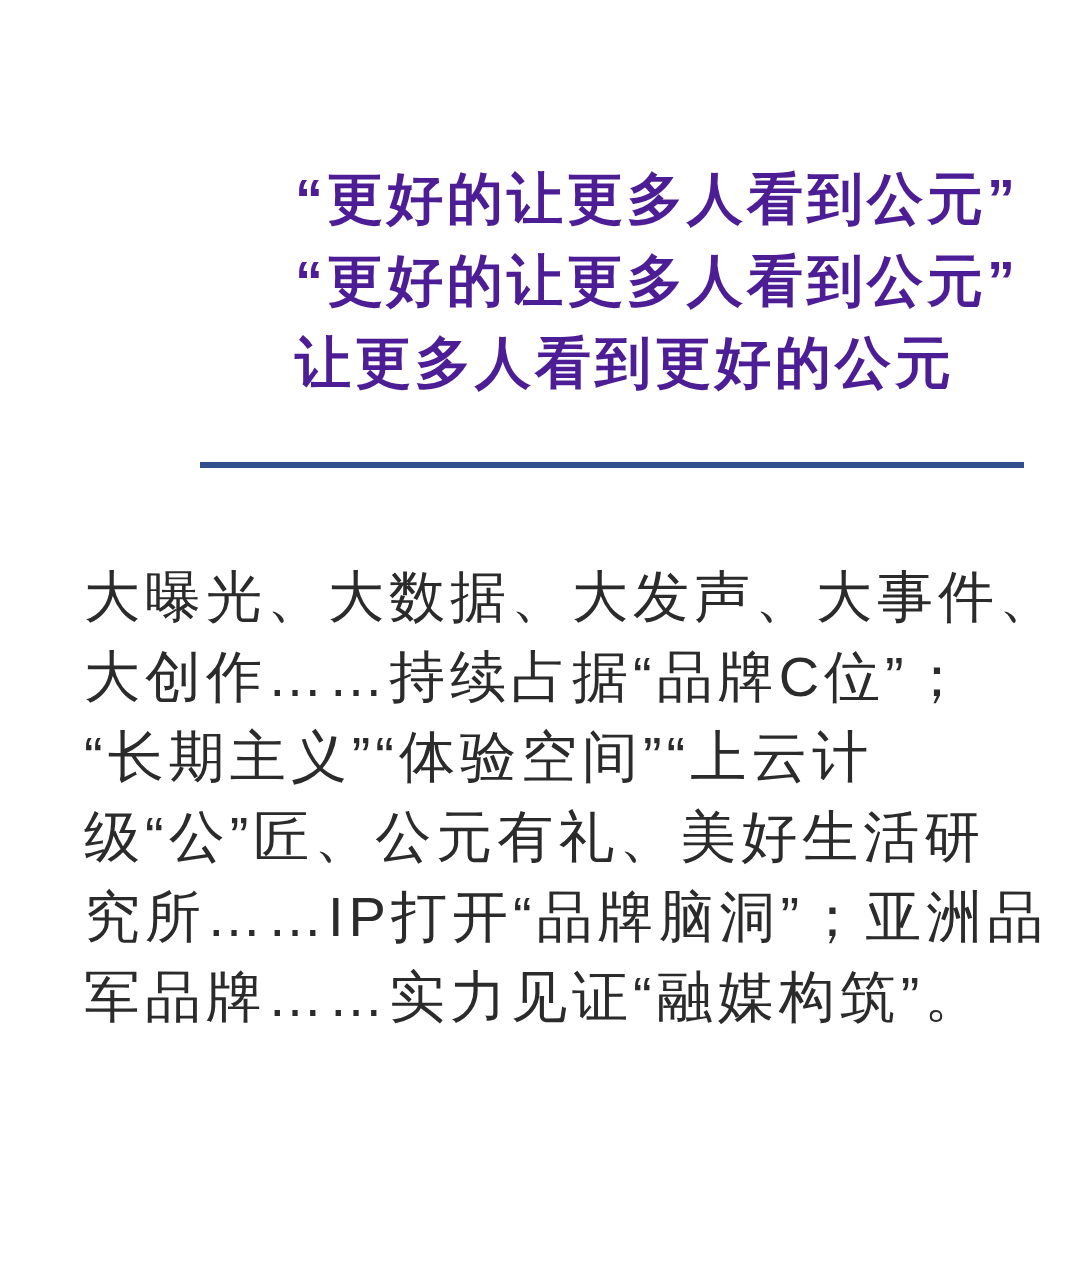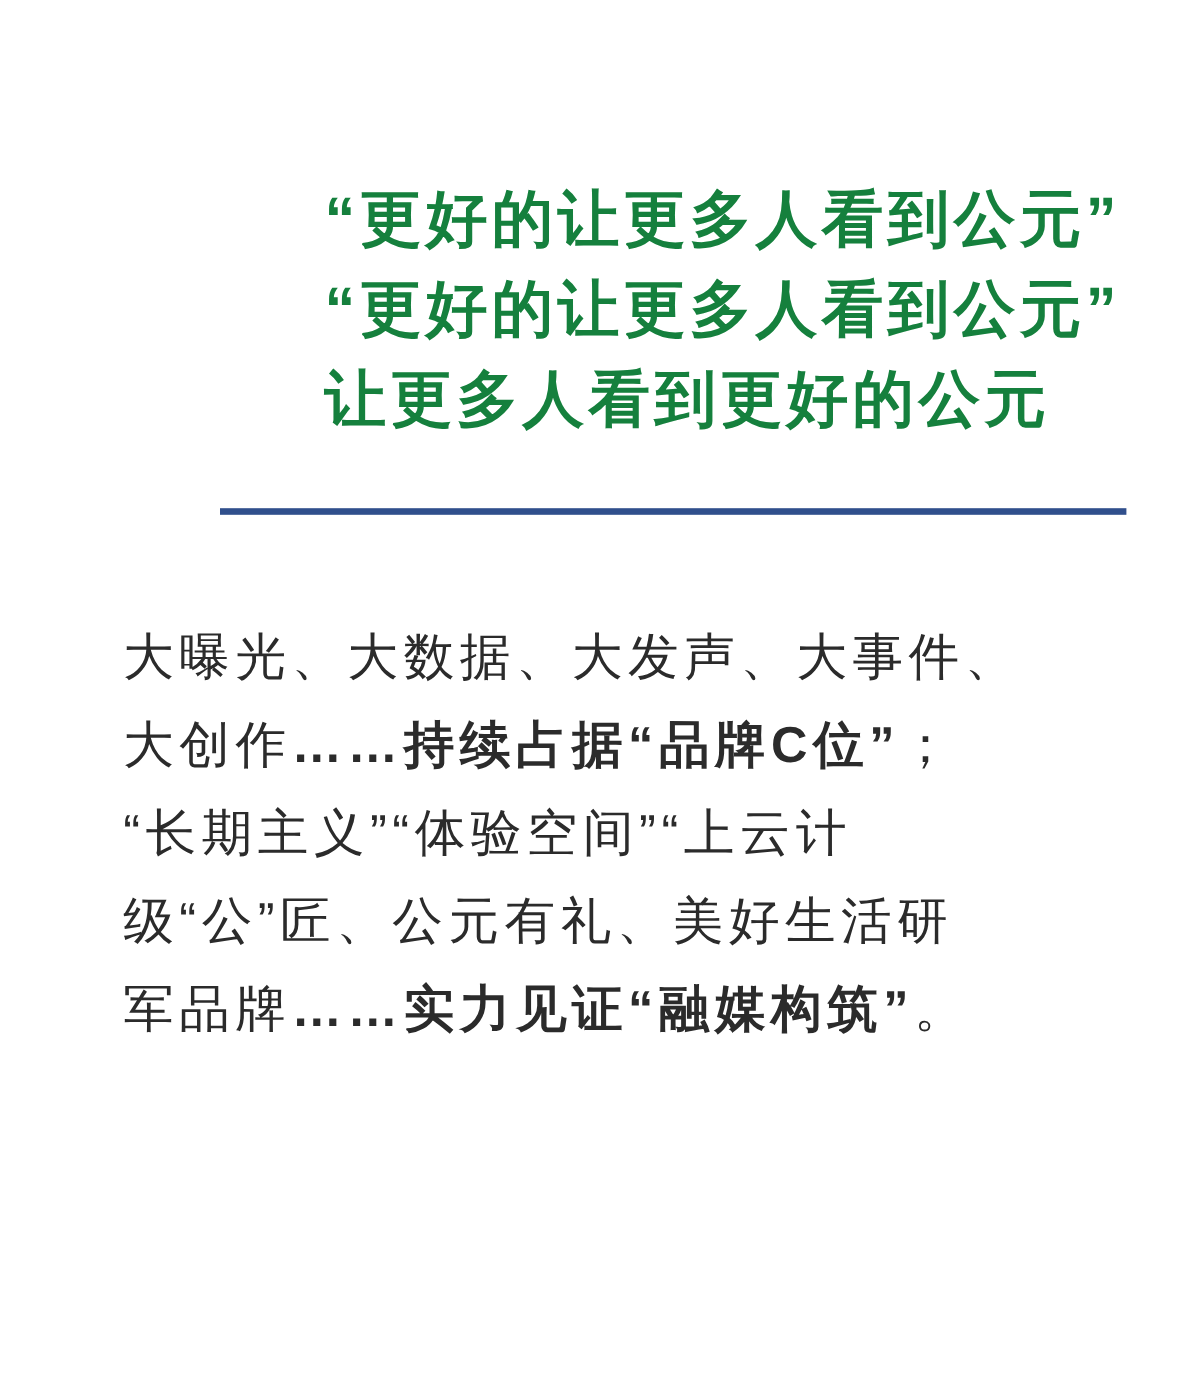--- a/index.html
+++ b/index.html
@@ -21,42 +21,43 @@
     color: #1d1d1d;
     white-space: nowrap;
   }
   .divider {
     margin: 58px 0 0 200px;
     width: 824px;
     height: 6px;
     background: #304f8c;
   }
   .body-text {
-    margin: 89px 0 0 112px;
+    margin: 89px 0 0 84px;
     width: 880px;
-    font-size: 46px;
+    font-size: 56px;
     line-height: 80px;
     letter-spacing: 5px;
     font-weight: 400;
     color: #2b2b2b;
   }
   .body-line { white-space: nowrap; }
   .seg { font-weight: 400; }
-  .seg-bold { font-weight: 700; }
+  .seg-bold { font-weight: 400; }
 </style>
 </head>
 <body>
 
 <div class="page">
-  <div class="headline" style="color: #15803d;">
+  <div class="headline" style="color: #4c1d95;">
     <div class="headline-line">“更好的让更多人看到公元”</div>
     <div class="headline-line">“更好的让更多人看到公元”</div>
     <div class="headline-line">让更多人看到更好的公元</div>
   </div>
   <div class="divider" style="background: rgb(48, 79, 140);"></div>
   <div class="body-text" style="color: rgb(43, 43, 43);">
       <div class="body-line"><span class="seg">大曝光、大数据、大发声、大事件、</span></div>
       <div class="body-line"><span class="seg">大创作</span><span class="seg seg-bold">……持续占据“品牌C位”</span><span class="seg">；</span></div>
       <div class="body-line"><span class="seg">“长期主义”“体验空间”“上云计</span></div>
       <div class="body-line"><span class="seg">级“公”匠、公元有礼、美好生活研</span></div>
+      <div class="body-line"><span class="seg">究所</span><span class="seg seg-bold">……IP打开“品牌脑洞”</span><span class="seg">；亚洲品</span></div>
       <div class="body-line"><span class="seg">军品牌</span><span class="seg seg-bold">……实力见证“融媒构筑”</span><span class="seg">。</span></div>
     </div>
 </div>
 
 </body></html>

